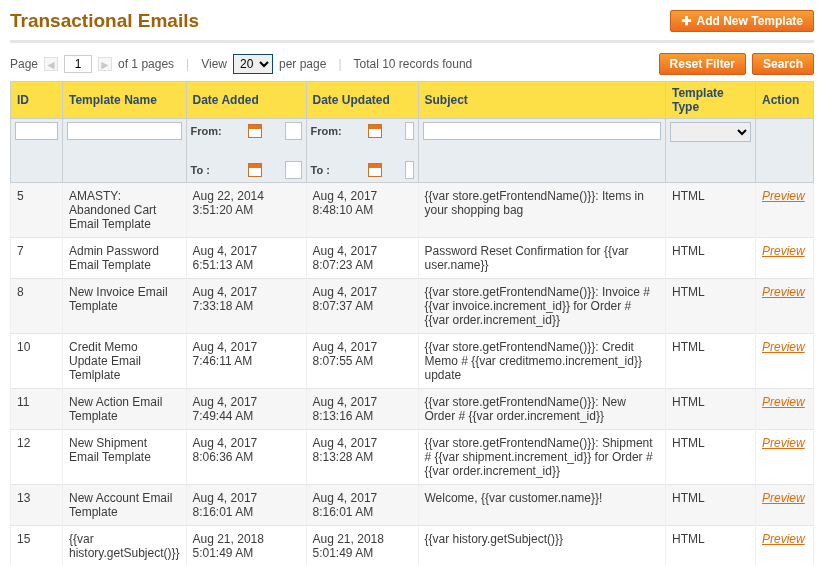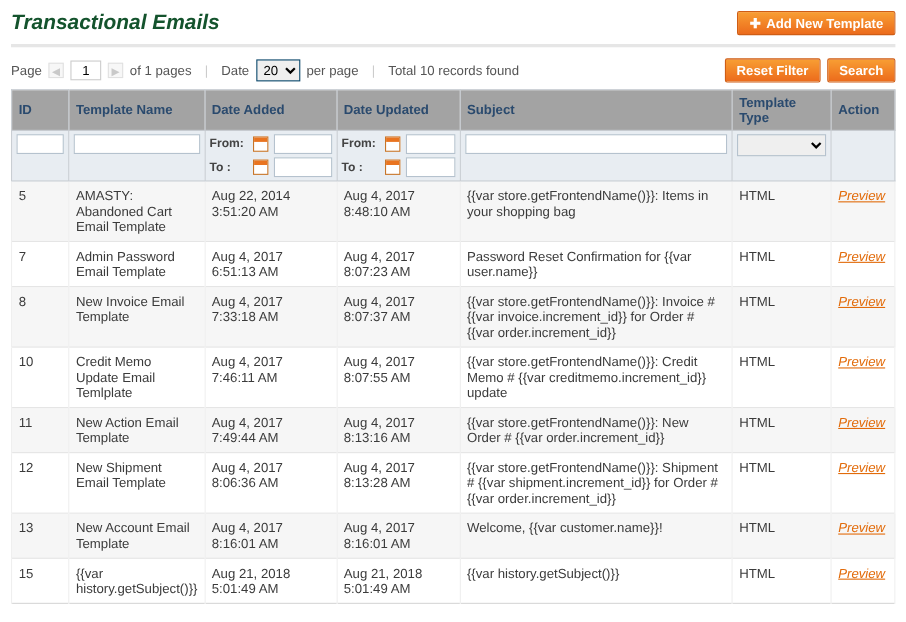--- a/index.html
+++ b/index.html
@@ -17,22 +17,21 @@
     justify-content: space-between;
     align-items: center;
     border-bottom: 3px solid #e6e6e6;
     padding-bottom: 8px;
     margin-bottom: 10px;
   }
   h1 {
     margin: 0;
     font-size: 19px;
     font-weight: bold;
-    color: #14532d;
-    font-style: italic;
+    color: #a16207;
   }
   .btn-orange {
     background: linear-gradient(#f89e33, #ec6b1c);
     border: 1px solid #cf5d15;
     color: #fff;
     font-weight: bold;
     font-size: 12px;
     padding: 3px 10px;
     cursor: pointer;
     border-radius: 2px;
@@ -81,21 +80,21 @@
     background:#f7f7f7;
   }
   .sep { color:#ccc; margin:0 6px;}
   .toolbar-right { display:flex; gap:6px;margin-left:16px;}
   table.grid {
     width: 100%;
     border-collapse: collapse;
     border: 1px solid #d6d6d6;
   }
   table.grid th {
-    background: #a3a3a3;
+    background: #fde047;
     color:#2a4a6e;
     text-align:left;
     font-size:12px;
     font-weight:bold;
     padding: 4px 6px;
     border:1px solid #c9ced3;
   }
   tr.filter-row td {
     background: #e8edf2;
     padding:3px 4px;
@@ -104,21 +103,21 @@
   }
   tr.filter-row input[type=text] {
     width: 100%;
     border:1px solid #b5c2ce;
     font-size:11px;
     padding:2px;
   }
   .date-filter {
     display:grid;
     grid-template-columns: 36px 16px 1fr;
-    gap:3px;
+    gap:21px;
     align-items:center;
     font-size:11px;
     font-weight:bold;
     color:#444;
   }
   .date-filter input[type=text]{
     width: 54px;
   }
   .cal-icon {
     display:inline-block;
@@ -170,21 +169,21 @@
 </div>
 
 <div class="toolbar">
   <div class="toolbar-left">
     <span>Page</span>
     <span class="pager-arrow">◄</span>
     <input type="text" value="1" style="">
     <span class="pager-arrow">►</span>
     <span>of 1 pages</span>
     <span class="sep">|</span>
-    <span>Date</span>
+    <span>View</span>
     <select>
       <option>20</option>
     </select>
     <span>per page</span>
     <span class="sep">|</span>
     <span>Total 10 records found</span>
   </div>
   <div class="toolbar-right">
     <button class="btn-orange">Reset Filter</button>
     <button class="btn-orange">Search</button>

